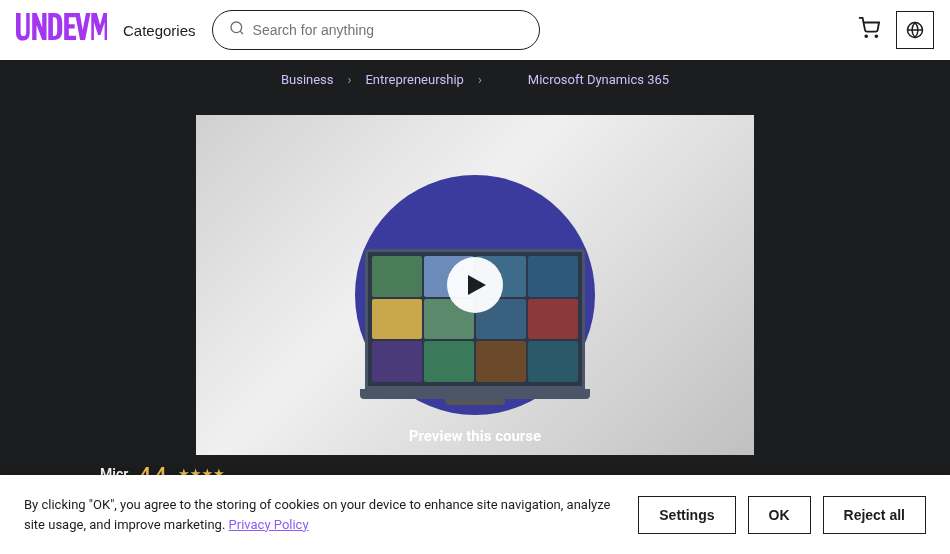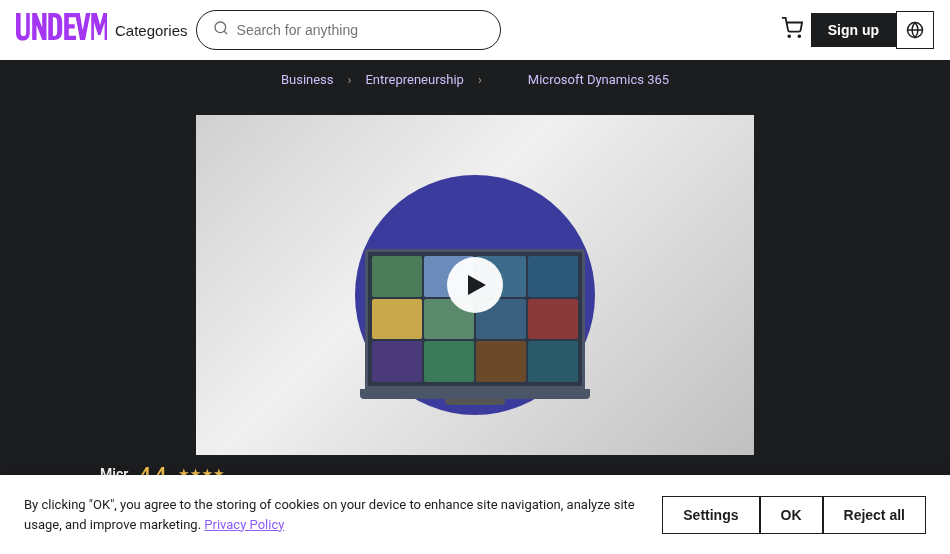--- a/index.html
+++ b/index.html
@@ -12,21 +12,21 @@
       position: relative;
     }
 
     
     .header {
       background: #fff;
       height: 60px;
       display: flex;
       align-items: center;
       padding: 0 16px;
-      gap: 0;
+      gap: 8px;
       position: relative;
       z-index: 10;
     }
 
     .logo {
       display: flex;
       align-items: center;
       gap: 4px;
       cursor: pointer;
       flex-shrink: 0;
@@ -326,20 +326,21 @@
     }
 
     .cookie-text a {
       color: #8b5cf6;
       font-weight: 400;
       text-decoration: underline;
     }
 
     .cookie-actions {
       display: flex;
+      gap: 12px;
       flex-shrink: 0;
     }
 
     .cookie-btn {
       padding: 10px 20px;
       font-size: 14px;
       font-weight: 700;
       cursor: pointer;
       border: 1.5px solid #1c1d1f;
       background: #fff;
@@ -388,21 +389,20 @@
 
 
   <span class="cart-icon">
     <svg width="22" height="22" viewBox="0 0 24 24" fill="none" stroke="#1c1d1f" stroke-width="2">
       <circle cx="9" cy="21" r="1"></circle>
         <circle cx="20" cy="21" r="1"></circle>
       <path d="M1 1h4l2.68 13.39a2 2 0 0 0 2 1.61h9.72a2 2 0 0 0 2-1.61L23 6H6"></path>
     </svg>
   </span>
 
-  <button class="signup-btn">Sign up</button>
 
   <button class="globe-btn">
     <svg width="18" height="18" viewBox="0 0 24 24" fill="none" stroke="#1c1d1f" stroke-width="2">
       <circle cx="12" cy="12" r="10"></circle>
       <path d="M2 12h20M12 2a15.3 15.3 0 0 1 4 10 15.3 15.3 0 0 1-4 10 15.3 15.3 0 0 1-4-10 15.3 15.3 0 0 1 4-10z"></path>
     </svg>
   </button>
 </header>
 
 <nav class="breadcrumb">
@@ -436,20 +436,21 @@
           </div>
       </div>
       <div class="laptop-base"></div>
       <div class="laptop-stand"></div>
     </div>
 
     <div class="play-btn">
       <div class="play-triangle"></div>
     </div>
 
+    <div class="preview-label">Preview this course</div>
   </div>
 </div>
 
 <div class="course-info-bar">
   <span class="course-title-short">Micr</span>
   <span class="rating-value">4.4</span>
   <span class="rating-stars">★★★★</span>
 </div>
 
 <div class="cookie-banner">

